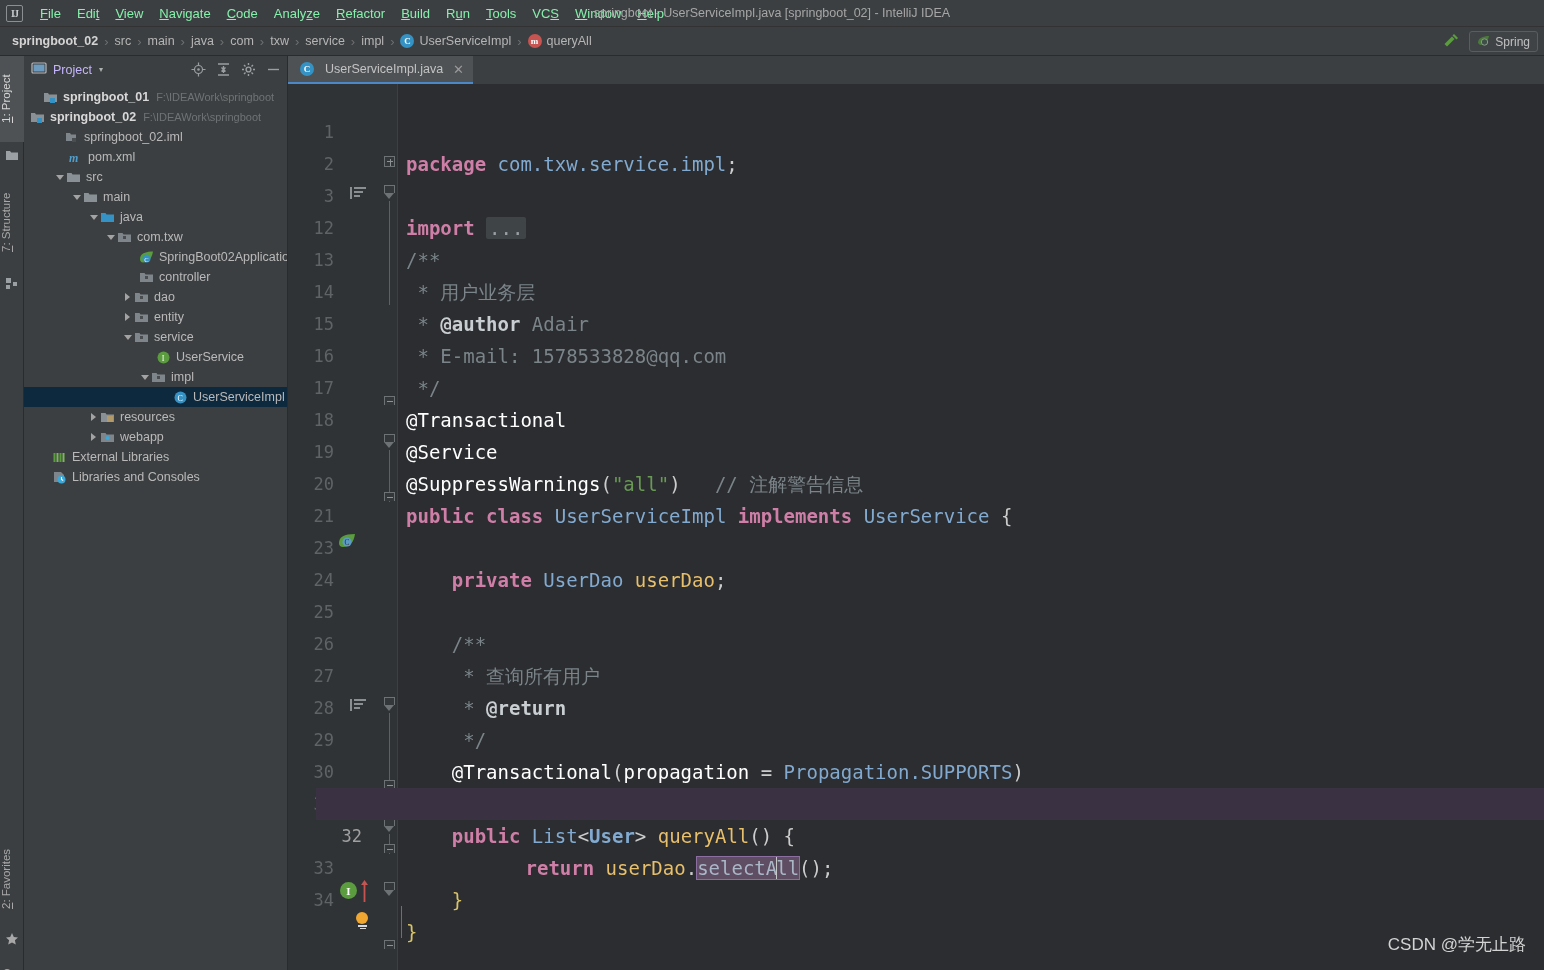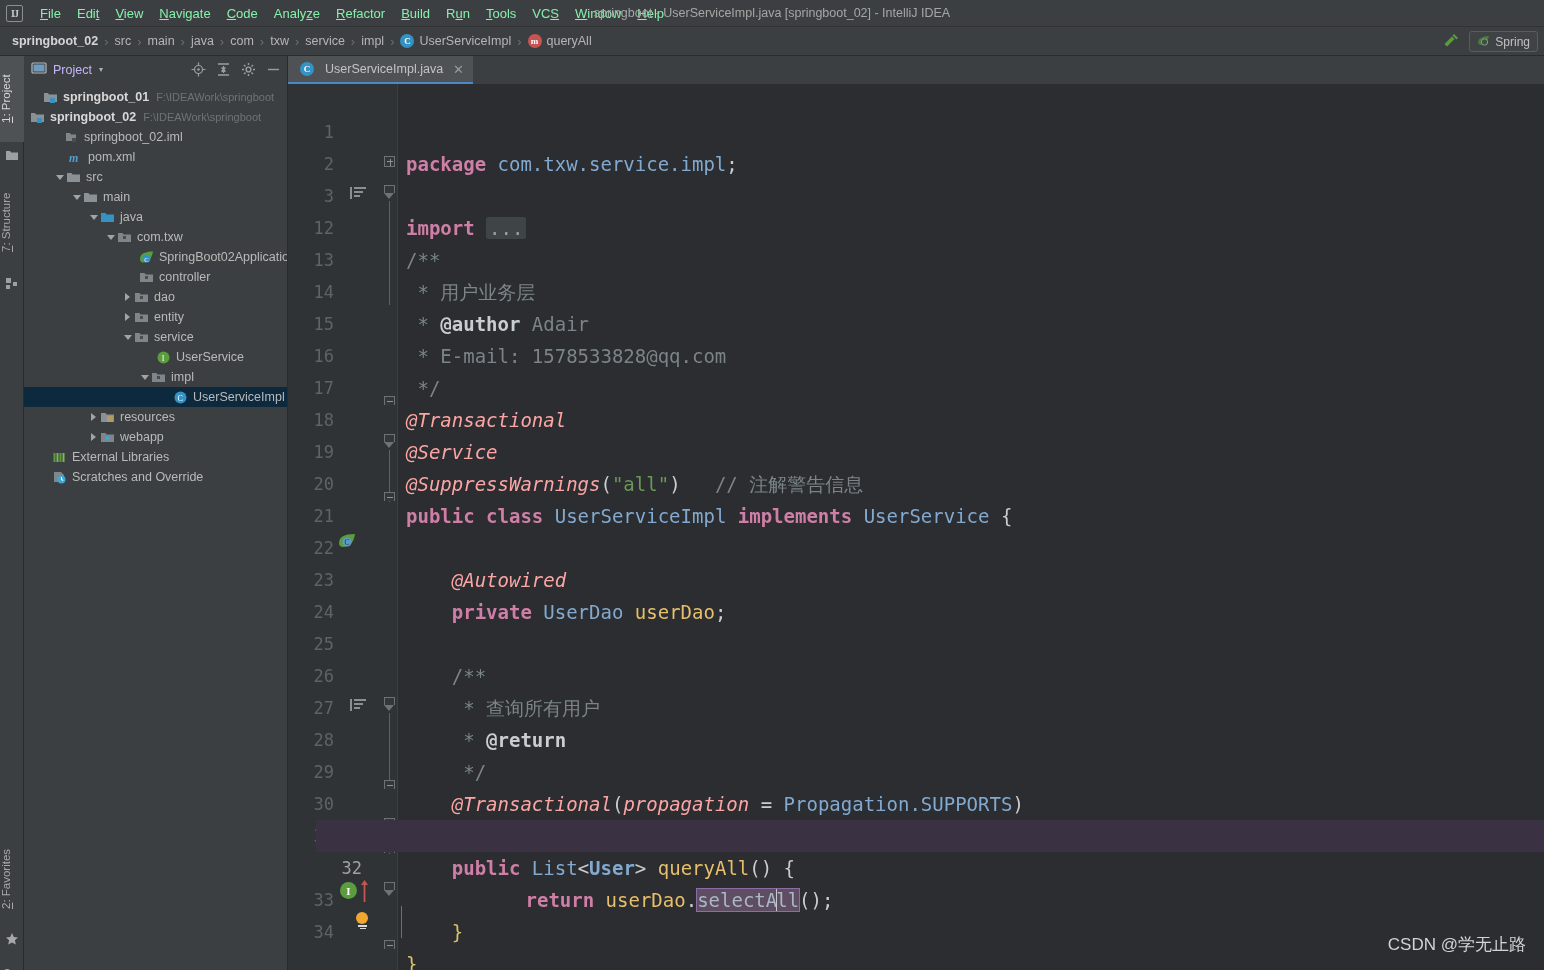--- a/index.html
+++ b/index.html
@@ -123,21 +123,21 @@
     font-family:"DejaVu Sans Mono", monospace;
   }
   .ln .code{ position:absolute; left:118px; color:#a9b7c6; }
   .ln.hl{ background:#3a3143;margin-left:28px; }
   .ln.hl .num{ color:#a0a0a0; }
 
   
   .kw{ color:#cf7fa7; font-weight:bold; }
   .ns{ color:#82aad0; }
   .typ{ color:#82aad0; }
-  .ann{ color:#fca5a5;font-style:italic; }
+  .ann{ color:#ffffff; }
   .str{ color:#6a9955; }
   .cmt{ color:#7a8489; }
   .fld{ color:#e8bf6a; }
   .mth{ color:#e8bf6a; }
   .pun{ color:#cccccc; }
   .yel{ color:#d8c36a; }
   .fold-ph{ background:#3f4446; color:#9aa0a6; padding:0 3px; border-radius:2px; }
   .sel-ident{ background:#5f4d63; outline:1px solid #8c6ea0; }
   .caret{ display:inline-block;width:1px;height:22px;background:#c8c8c8;
           vertical-align:-4px;margin:0 -1px; }
@@ -496,21 +496,21 @@
         <span class="txt">External Libraries</span>
       </div>
 
       <div class="row" style="padding-left:28px">
         <span class="ic">
           <svg width="15" height="15" viewBox="0 0 15 15">
             <path d="M2 2h7l3 3v7H2z" fill="#7f868b"></path>
             <circle cx="9.5" cy="9.5" r="4" fill="#3aa8d8"></circle>
             <path d="M9.5 7v2.5l1.7 1" stroke="#fff" stroke-width="1.1" fill="none"></path>
           </svg></span>
-        <span class="txt">Scratches and Override</span>
+        <span class="txt">Libraries and Consoles</span>
       </div>
     </div>
   </div>
 
   <div class="editor-area">
 
     <div class="tabbar">
       <div class="etab">
         <span class="cb-icon cb-c">C</span>
         <span>UserServiceImpl.java</span>
@@ -667,24 +667,20 @@
         <div class="ln">
           <span class="num">20</span>
           <span class="code"><span class="kw">public class</span> <span class="typ">UserServiceImpl</span> <span class="kw">implements</span> <span class="typ">UserService</span> <span class="pun">{</span></span>
         </div>
 
         <div class="ln">
           <span class="num">21</span>
           <span class="code"></span>
         </div>
 
-        <div class="ln">
-          <span class="num">22</span>
-          <span class="code">    <span class="ann">@Autowired</span></span>
-        </div>
 
         <div class="ln">
           <span class="num">23</span>
           <span class="code">    <span class="kw">private</span> <span class="typ">UserDao</span> <span class="fld">userDao</span><span class="pun">;</span></span>
         </div>
 
         <div class="ln">
           <span class="num">24</span>
           <span class="code"></span>
         </div>

